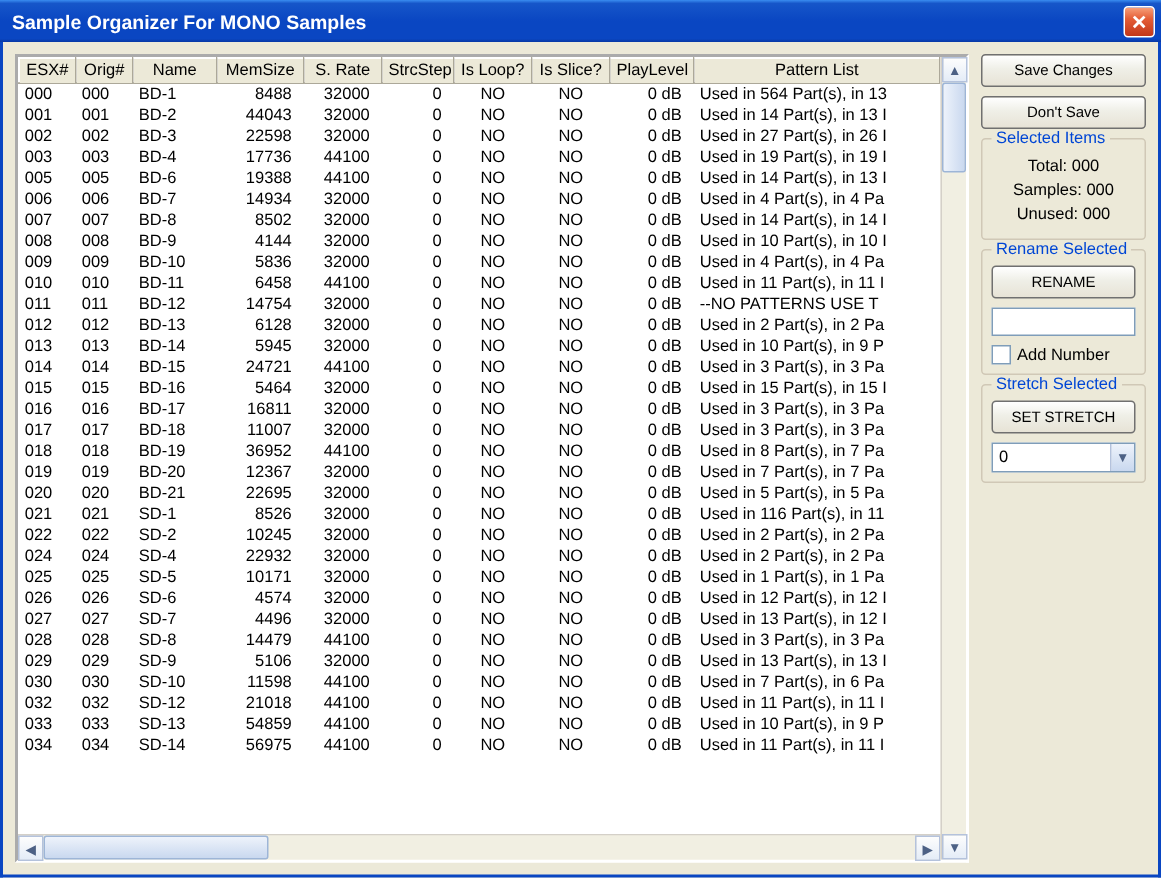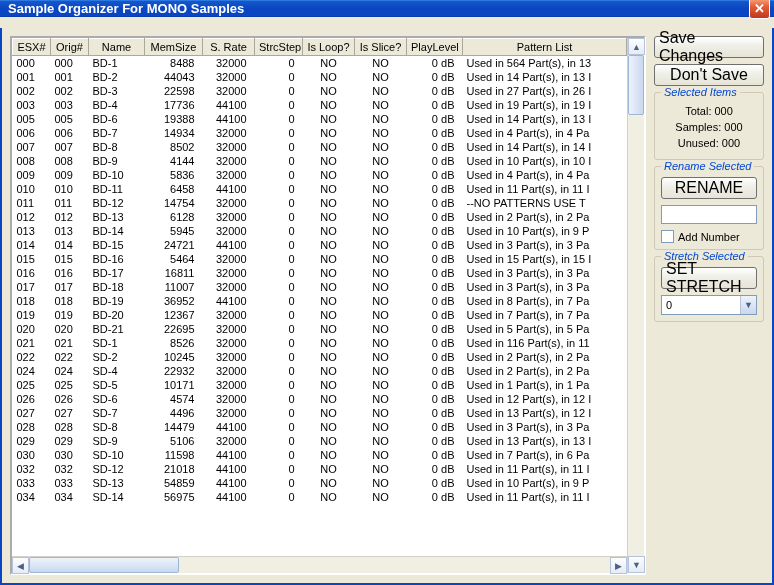--- a/index.html
+++ b/index.html
@@ -7,21 +7,21 @@
   body {
     font-family: Tahoma, "MS Sans Serif", Arial, sans-serif;
     font-size: 11px;
     background: #ece9d8;
     width: 774px;
     height: 585px;
     overflow: hidden;
   }
   
   .titlebar {
-    height: 17px;
+    height: 28px;
     background: linear-gradient(to bottom, #3a8df0 0%, #1656c9 8%, #0a46c2 50%, #0a46c2 92%, #0838a5 100%);
     display:flex;
     align-items:center;
     padding: 0 4px 0 8px;
     color:#fff;
     font-weight:bold;
     font-size:13px;
   }
   .titlebar .title { flex:1; }
   .close-btn {
@@ -113,40 +113,39 @@
   }
   .grid-wrap{ display:flex; flex:1; min-height:0;}
   .grid-inner{ flex:1; display:flex; flex-direction:column; min-width:0;}
   
   .side { width:110px; display:flex; flex-direction:column; gap:6px; }
   .btn {
     height:22px;
     border:1px solid #707070;
     border-radius:3px;
     background:linear-gradient(to bottom,#ffffff,#efefe7 45%,#e7e3d6);
-    font-size:16px;
+    font-size:10px;
     display:flex; align-items:center; justify-content:center;
     cursor:pointer;
     padding:0 4px;
   }
   .groupbox {
     border:1px solid #d0c8b6;
     border-radius:3px;
     padding:8px 6px 6px 6px;
     position:relative;
     background:#ece9d8;
   }
   .groupbox > .gtitle {
     position:absolute;
     top:-7px; left:6px;
     background:#ece9d8;
     padding:0 3px;
     font-size:11px;
     color:#0046d5;
-    font-style:italic;
   }
   .sel-line { margin:4px 0; text-align:center; }
   .text-input {
     width:100%; height:19px;
     border:1px solid #7f9db9;
     background:#fff;
     font-size:11px;
     padding:1px 3px;
   }
   .chk { display:flex; align-items:center; gap:4px; margin-top:6px;}

